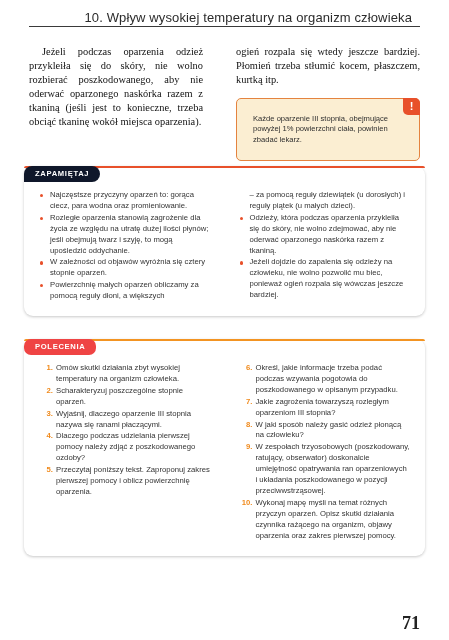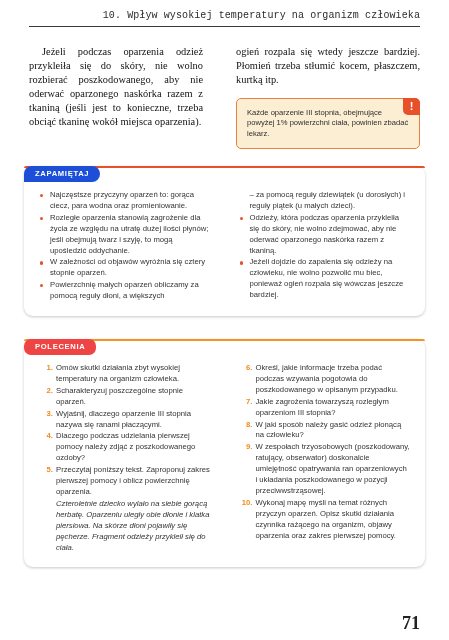--- a/index.html
+++ b/index.html
@@ -16,25 +16,25 @@
   }
 
   
   .runhead{
     position:absolute;
     left:29px;right:29px;top:10px;
     height:16px;
     border-bottom:1.3px solid #3a3a3a;
   }
   .runhead-text{
-    position:absolute;right:0;top:0;
-    font-size:10px;
+    position:absolute;right:8px;top:0;
+    font-size:13px;
     letter-spacing:0.01em;
     color:#2b2b2b;
-    font-family:Liberation Mono, monospace;
+    font-family:Liberation Sans, sans-serif;
     white-space:nowrap;
   }
 
   
   .bodycols{
     position:absolute;
     left:29px;top:45px;
     width:391px;
     display:flex;
     gap:33px;
@@ -59,21 +59,21 @@
     background:#fbeed2;
     border:1.1px solid #e4833f;
     border-radius:5px;
     padding:9px 10px 8px 10px;
   }
   .callout-text{
     font-family:"Liberation Sans", sans-serif;
     font-size:7.6px;
     line-height:10.6px;
     color:#2e2e2e;
-    margin:0;
+    margin:6px;
   }
   .callout-badge{
     position:absolute;
     right:-1px;top:-1px;
     width:17px;height:17px;
     background:#e8502a;
     border-radius:0 5px 0 5px;
     color:#ffffff;
     font-family:"Liberation Sans", sans-serif;
     font-size:11px;
@@ -113,21 +113,21 @@
   .box-inner{
     display:flex;
     gap:28px;
     padding:24px 15px 13px 15px;
   }
   .box-col{width:178px;}
 
   
   #remember-box{top:166px;}
   #remember-box .box-rule{background:#e8502a;}
-  #remember-box .box-tab{background:#1d4ed8;}
+  #remember-box .box-tab{background:#0f172a;}
 
   
   #tasks-box{top:339px;}
   #tasks-box .box-rule{background:#f39422;}
   #tasks-box .box-tab{background:#ef4444;border-radius:7px;}
 
   
   ul.bullets{
     list-style:none;
     margin:0;padding:0;
@@ -260,21 +260,20 @@
             <span class="num">3.</span>
             <span>Wyjaśnij, dlaczego oparzenie III stopnia nazywa się ranami płaczącymi.</span>
           </li>
           <li>
             <span class="num">4.</span>
             <span>Dlaczego podczas udzielania pierwszej pomocy należy zdjąć z poszkodowanego ozdoby?</span>
           </li>
           <li>
             <span class="num">5.</span>
             <span>Przeczytaj poniższy tekst. Zaproponuj zakres pierwszej pomocy i oblicz powierzchnię oparzenia.</span>
-            <span class="quote">Czteroletnie dziecko wylało na siebie gorącą herbatę. Oparzeniu uległy obie dłonie i klatka piersiowa. Na skórze dłoni pojawiły się pęcherze. Fragment odzieży przykleił się do ciała.</span>
           </li>
         </ol>
       </div>
 
       <div class="box-col">
         <ol class="numbered">
           <li>
             <span class="num">6.</span>
             <span>Określ, jakie informacje trzeba podać podczas wzywania pogotowia do poszkodowanego w opisanym przypadku.</span>
           </li>

